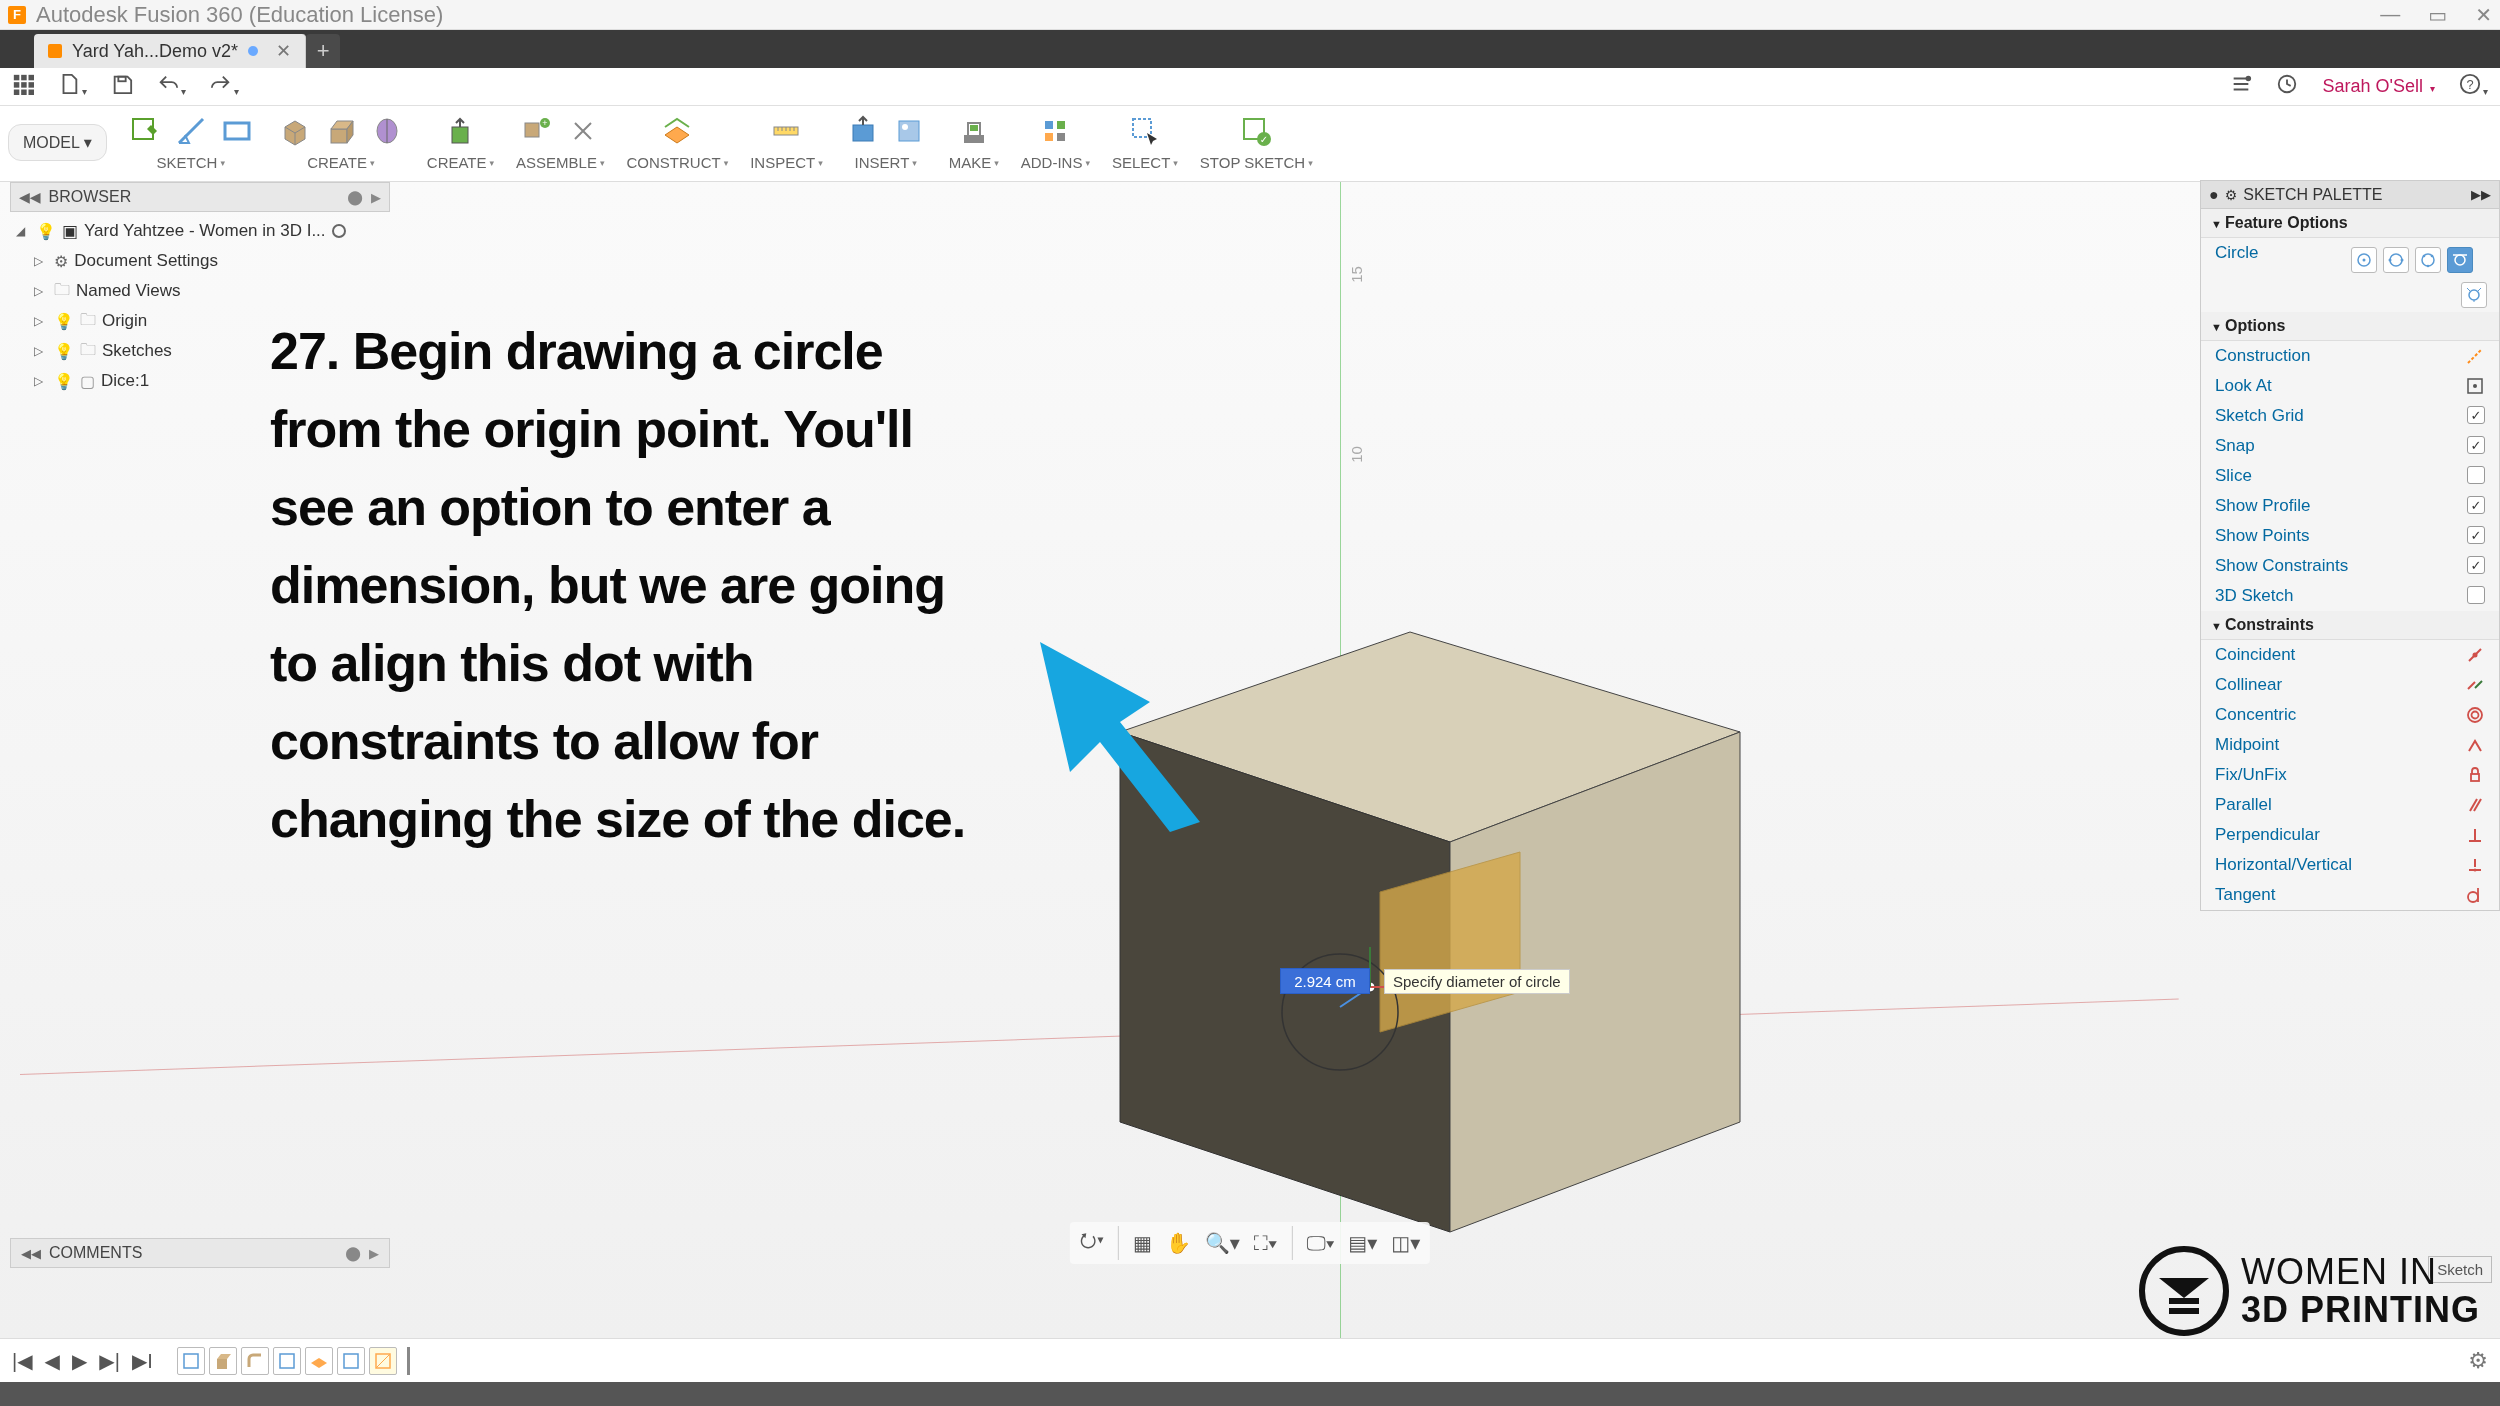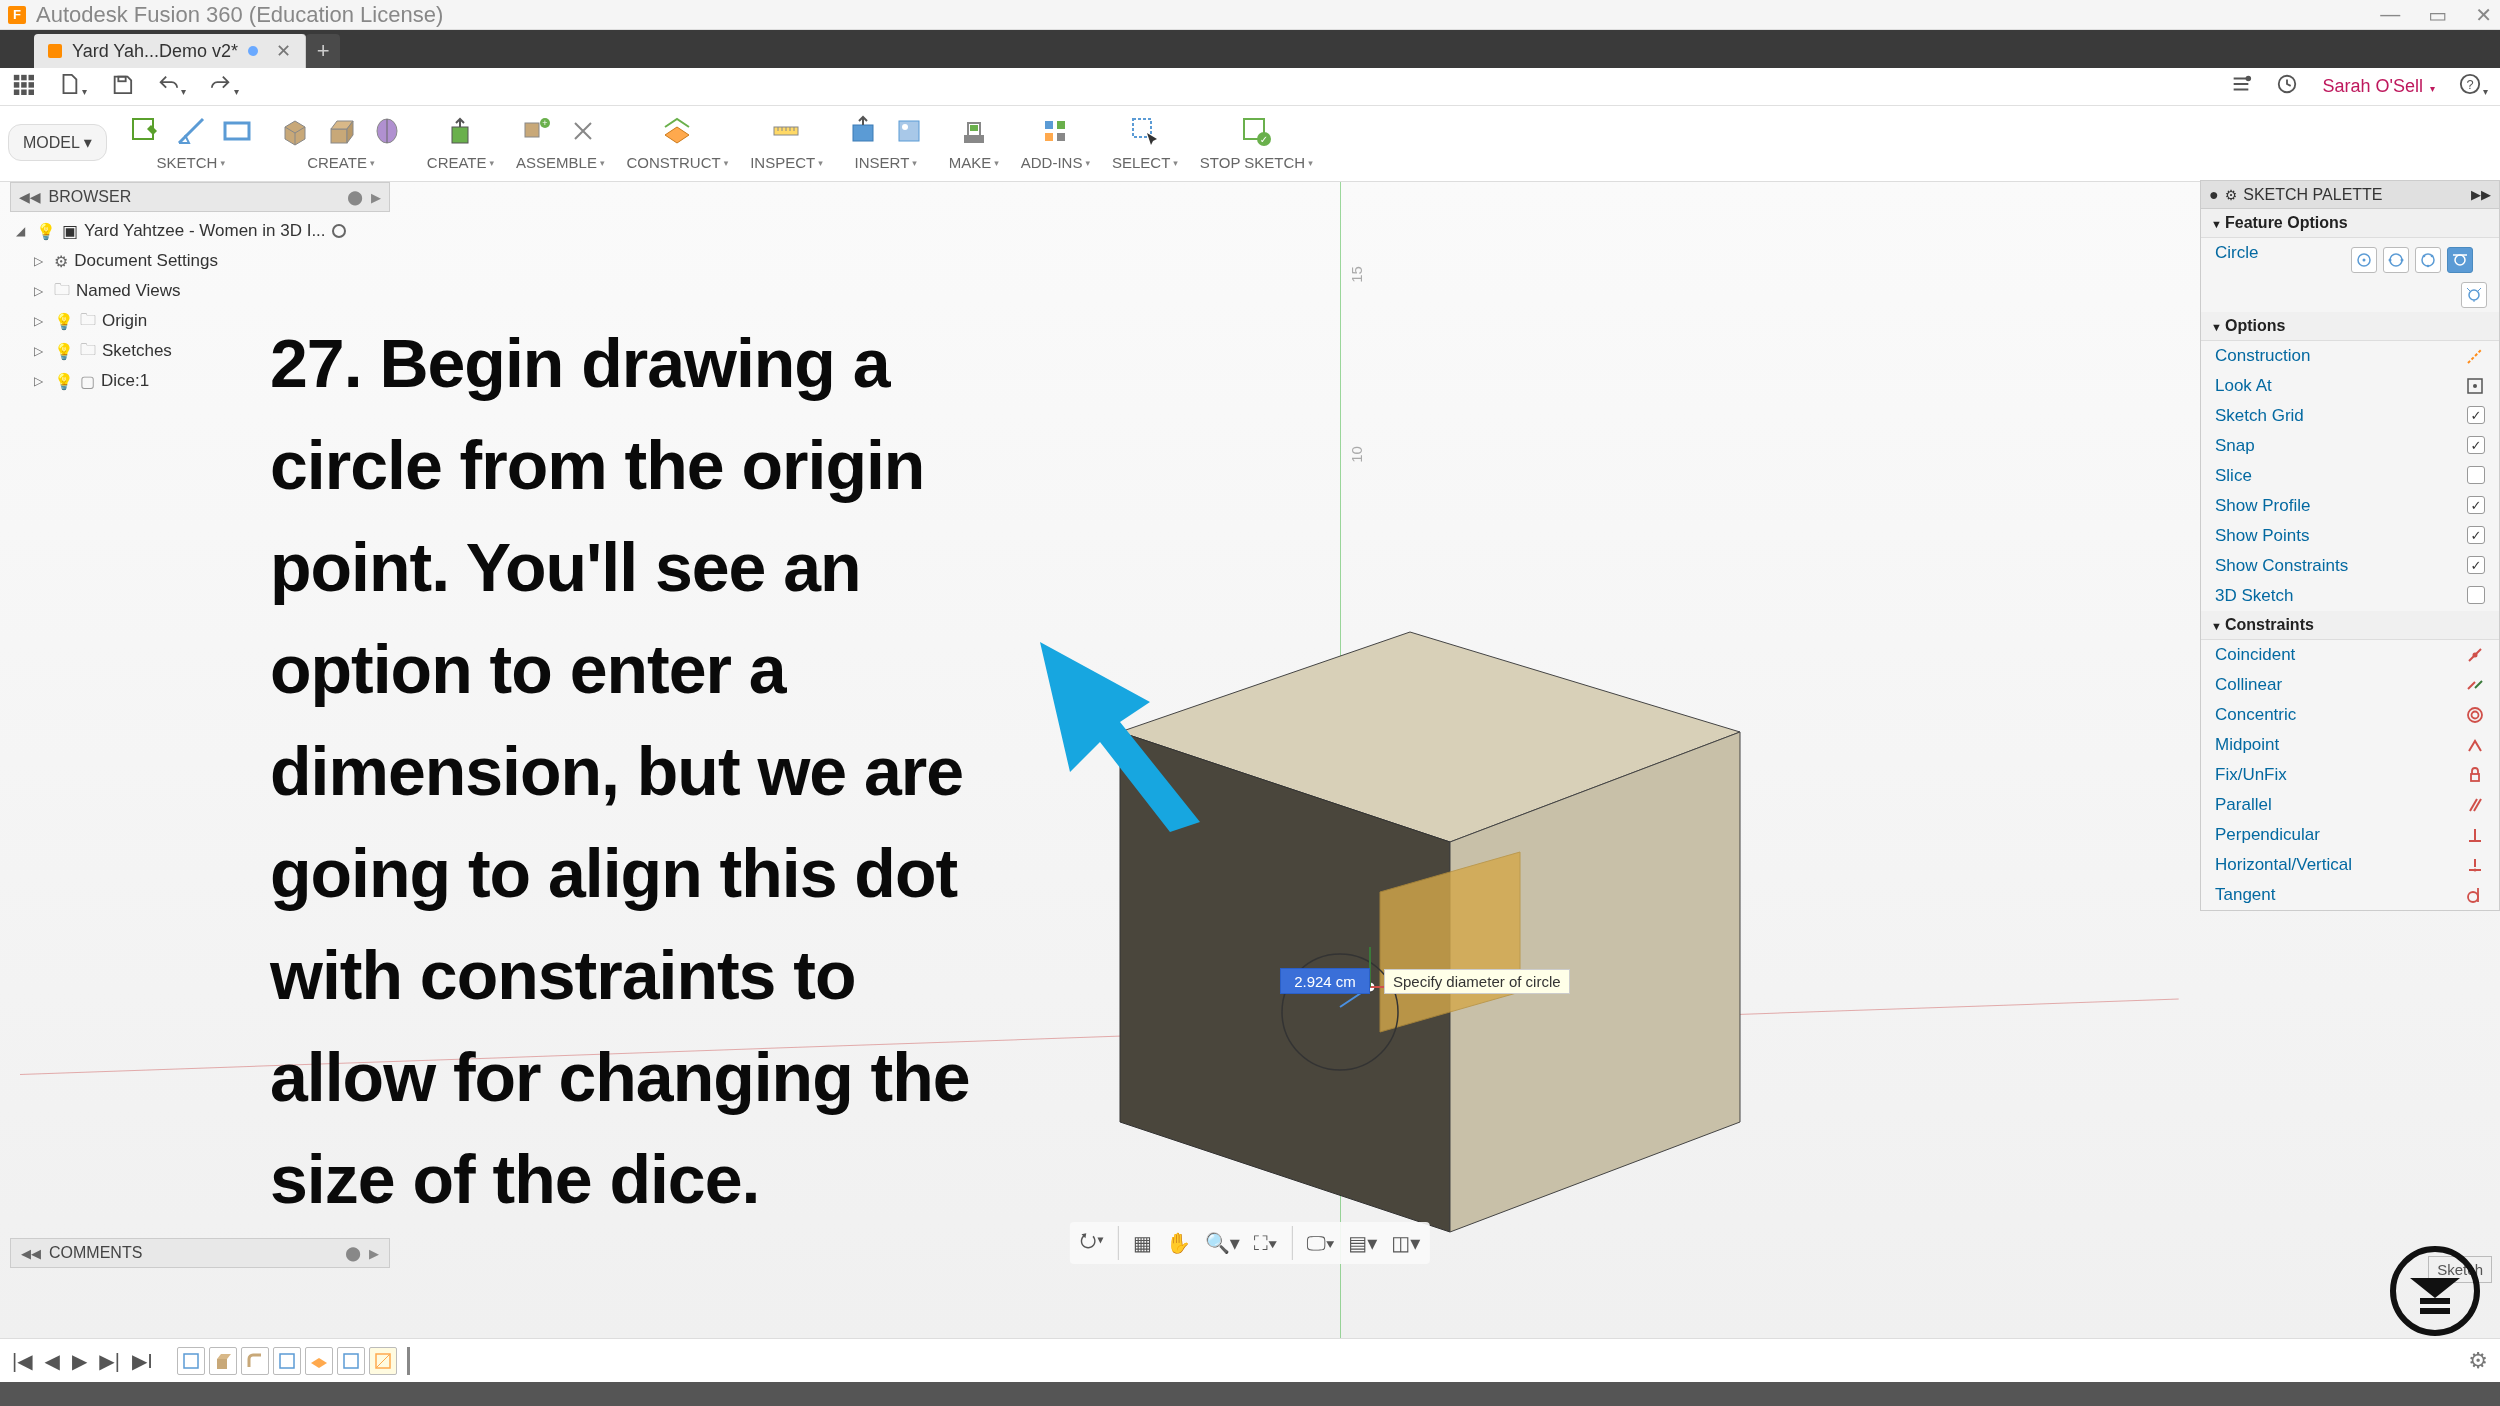--- a/index.html
+++ b/index.html
@@ -50,21 +50,21 @@
 .tree { padding: 4px 0; }
 .tree-row { display: flex; align-items: center; height: 30px; gap: 6px; padding-left: 6px; font-size: 17px; color: #333; cursor: pointer; }
 .tree-row .arrow { width: 14px; font-size: 12px; color: #666; }
 .tree-row .bulb { color: #fbbf24; font-size: 16px; }
 .tree-row .gear { color: #666; font-size: 16px; }
 .tree-row .folder { color: #999; font-size: 16px; }
 .tree-row .radio { width: 14px; height: 14px; border: 2px solid #666; border-radius: 50%; display: inline-block; }
 .tree-row.indent1 { padding-left: 24px; }
 
 
-.instruction { position: absolute; top: 130px; left: 270px; width: 720px; font-family: Futura, "Century Gothic", Arial, sans-serif; font-weight: 800; font-size: 68px; line-height: 1.5; color: #0a0a0a; z-index: 20; letter-spacing: -1px; }
+.instruction { position: absolute; top: 130px; left: 270px; width: 720px; font-family: Futura, "Century Gothic", Arial, sans-serif; font-weight: 800; font-size: 52px; line-height: 1.5; color: #0a0a0a; z-index: 20; letter-spacing: -1px; }
 
 
 .bigarrow { position: absolute; top: 440px; left: 1020px; z-index: 19; }
 .bigarrow svg { width: 220px; height: 220px; }
 
 
 .canvas3d { position: absolute; inset: 0; background: linear-gradient(#fafafa, #f0f0f0); }
 .axis-x { position: absolute; top: 892px; left: 20px; width: 2160px; height: 1px; background: rgba(200,60,60,0.4); transform: rotate(-2deg); transform-origin: left; }
 .axis-y { position: absolute; top: 0; left: 1340px; width: 1px; height: 1256px; background: rgba(60,180,60,0.5); }
 
@@ -753,20 +753,24 @@
     </div>
 </div>
 
 <div class="watermark">
   <svg class="logo" viewBox="0 0 90 90">
     <circle cx="45" cy="45" r="42" fill="none" stroke="#111" stroke-width="6"></circle>
     <path d="M20 32 L45 52 L70 32 Z" fill="#111"></path>
     <rect x="30" y="52" width="30" height="6" fill="#111"></rect>
     <rect x="30" y="62" width="30" height="6" fill="#111"></rect>
   </svg>
+  <div class="wtxt">
+    <div>WOMEN IN</div>
+    <div style="font-weight:700">3D PRINTING</div>
+  </div>
 </div>
 
 <div class="timeline">
   <span class="tbtn">|◀</span>
   <span class="tbtn">◀</span>
   <span class="tbtn">▶</span>
   <span class="tbtn">▶|</span>
   <span class="tbtn">▶I</span>
   <div class="titems">
     <div class="titem">

